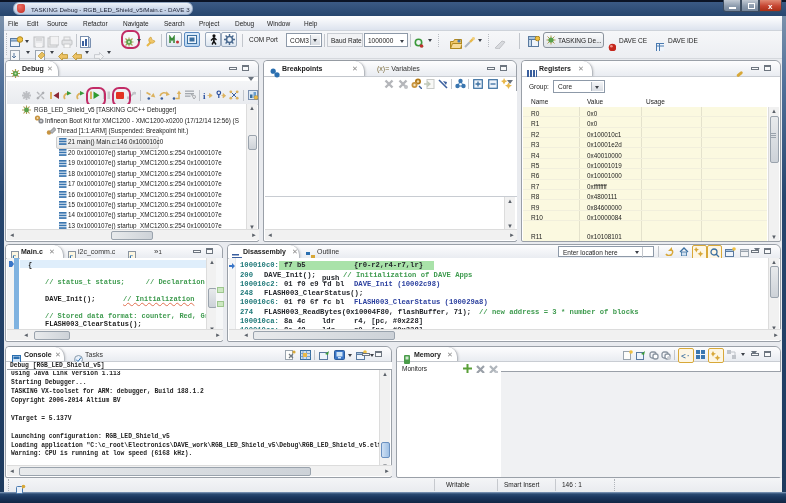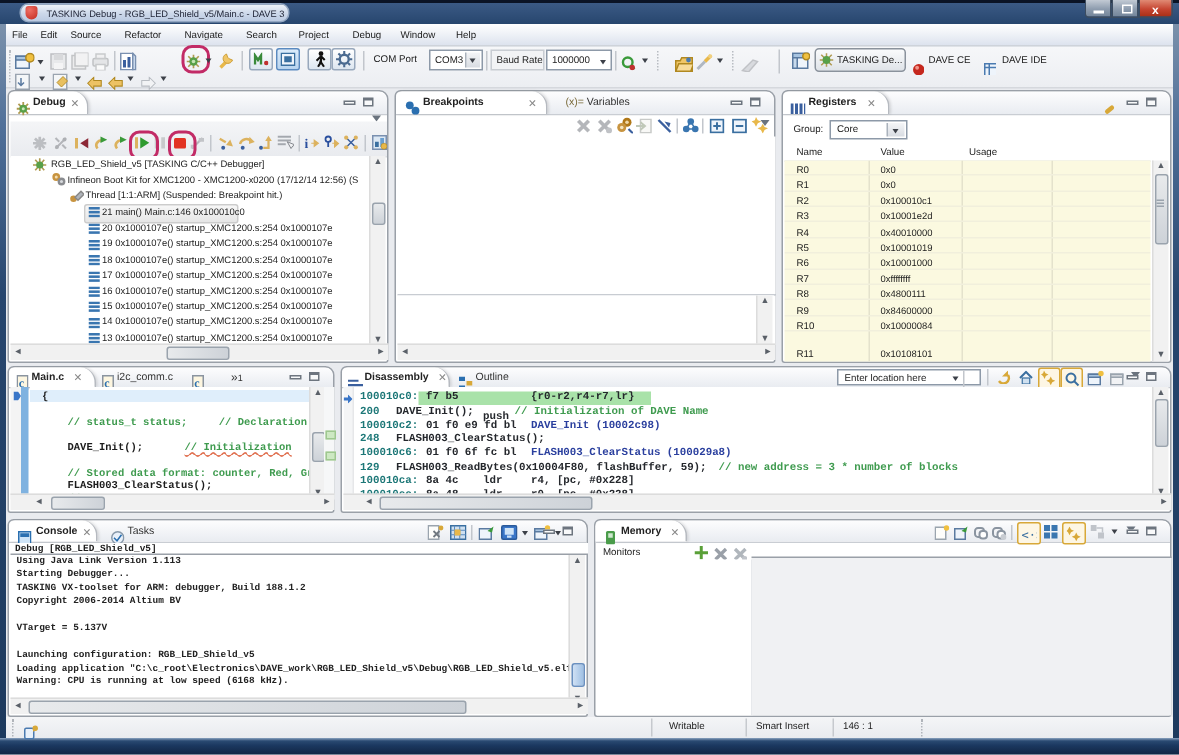--- a/index.html
+++ b/index.html
@@ -708,31 +708,31 @@
     <div class="abs" style="left:50px;top:3.3px;width:155px;height:8.6px;background:#a9e2a9;"></div>
     <svg style="position:absolute;left:0px;top:4.5px" width="6" height="6">
         <path d="M0 2h3V0l3 3-3 3V4H0z" fill="#3a76c8"></path>
       </svg>
     <div class="txt mono" style="left:11px;top:4.2px;font-size:7.2px;color:#1e7878;">100010c0:</div>
     <div class="txt mono" style="left:55px;top:4.2px;font-size:7.2px;color:#24272c;">f7 b5</div>
     <div class="txt mono" style="left:93px;top:4.2px;font-size:7.2px;color:#24272c;margin-top:13px;">push</div>
     <div class="txt mono" style="left:125px;top:4.2px;font-size:7.2px;color:#24272c;">{r0-r2,r4-r7,lr}</div>
     <div class="txt mono" style="left:11px;top:13.5px;font-size:7.2px;color:#1e7878;">200</div>
     <div class="txt mono" style="left:35px;top:13.5px;font-size:7.2px;color:#24272c;">DAVE_Init();</div>
-    <div class="txt mono" style="left:114px;top:13.5px;font-size:7.2px;color:#3f9b4f;">// Initialization of DAVE Name</div>
+    <div class="txt mono" style="left:114px;top:13.5px;font-size:7.2px;color:#3f9b4f;">// Initialization of DAVE Apps</div>
     <div class="txt mono" style="left:11px;top:22.8px;font-size:7.2px;color:#1e7878;">100010c2:</div>
     <div class="txt mono" style="left:55px;top:22.8px;font-size:7.2px;color:#24272c;">01 f0 e9 fd&nbsp;bl</div>
     <div class="txt mono" style="left:125px;top:22.8px;font-size:7.2px;color:#2a3f9e;">DAVE_Init (10002c98)</div>
     <div class="txt mono" style="left:11px;top:32.1px;font-size:7.2px;color:#1e7878;">248</div>
     <div class="txt mono" style="left:35px;top:32.1px;font-size:7.2px;color:#24272c;">FLASH003_ClearStatus();</div>
     <div class="txt mono" style="left:11px;top:41.4px;font-size:7.2px;color:#1e7878;">100010c6:</div>
     <div class="txt mono" style="left:55px;top:41.4px;font-size:7.2px;color:#24272c;">01 f0 6f fc&nbsp;bl</div>
     <div class="txt mono" style="left:125px;top:41.4px;font-size:7.2px;color:#2a3f9e;">FLASH003_ClearStatus (100029a8)</div>
-    <div class="txt mono" style="left:11px;top:50.7px;font-size:7.2px;color:#1e7878;">129</div>
-    <div class="txt mono" style="left:35px;top:50.7px;font-size:7.2px;color:#24272c;">FLASH003_ReadBytes(0x10004F80, flashBuffer, 59);</div>
+    <div class="txt mono" style="left:11px;top:50.7px;font-size:7.2px;color:#1e7878;">274</div>
+    <div class="txt mono" style="left:35px;top:50.7px;font-size:7.2px;color:#24272c;">FLASH003_ReadBytes(0x10004F80, flashBuffer, 71);</div>
     <div class="txt mono" style="left:250px;top:50.7px;font-size:7.2px;color:#3f9b4f;">// new address = 3 * number of blocks</div>
     <div class="txt mono" style="left:11px;top:60.0px;font-size:7.2px;color:#1e7878;">100010ca:</div>
     <div class="txt mono" style="left:55px;top:60.0px;font-size:7.2px;color:#24272c;">8a 4c</div>
     <div class="txt mono" style="left:93px;top:60.0px;font-size:7.2px;color:#24272c;">ldr</div>
     <div class="txt mono" style="left:125px;top:60.0px;font-size:7.2px;color:#24272c;">r4, [pc, #0x228]</div>
     <div class="txt mono" style="left:11px;top:69.3px;font-size:7.2px;color:#1e7878;">100010cc:</div>
     <div class="txt mono" style="left:55px;top:69.3px;font-size:7.2px;color:#24272c;">8a 48</div>
     <div class="txt mono" style="left:93px;top:69.3px;font-size:7.2px;color:#24272c;">ldr</div>
     <div class="txt mono" style="left:125px;top:69.3px;font-size:7.2px;color:#24272c;">r0, [pc, #0x228]</div>
   </div>

